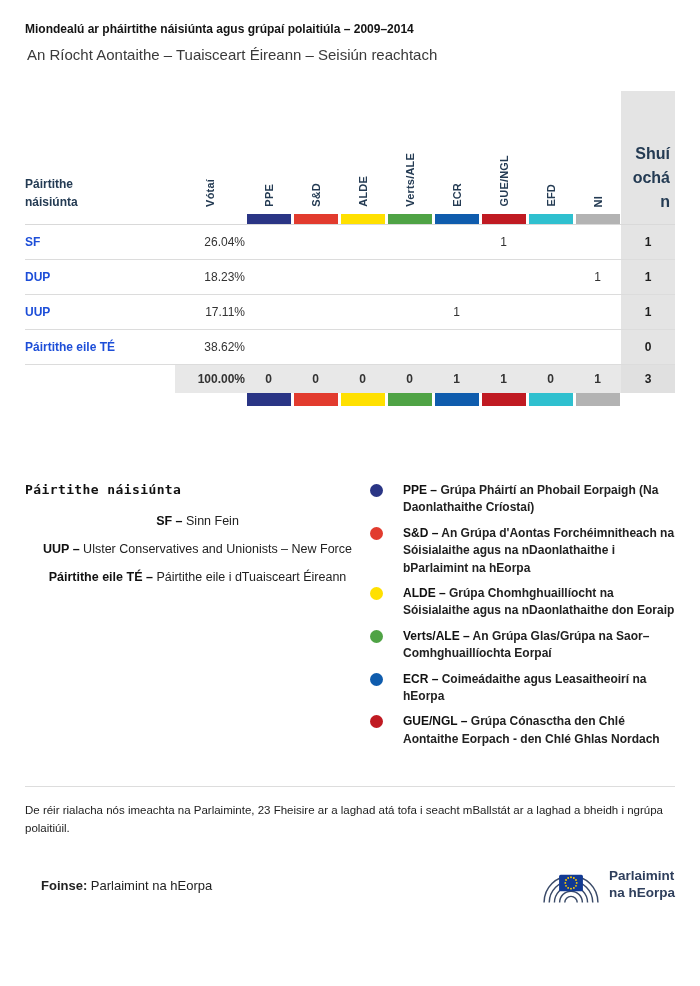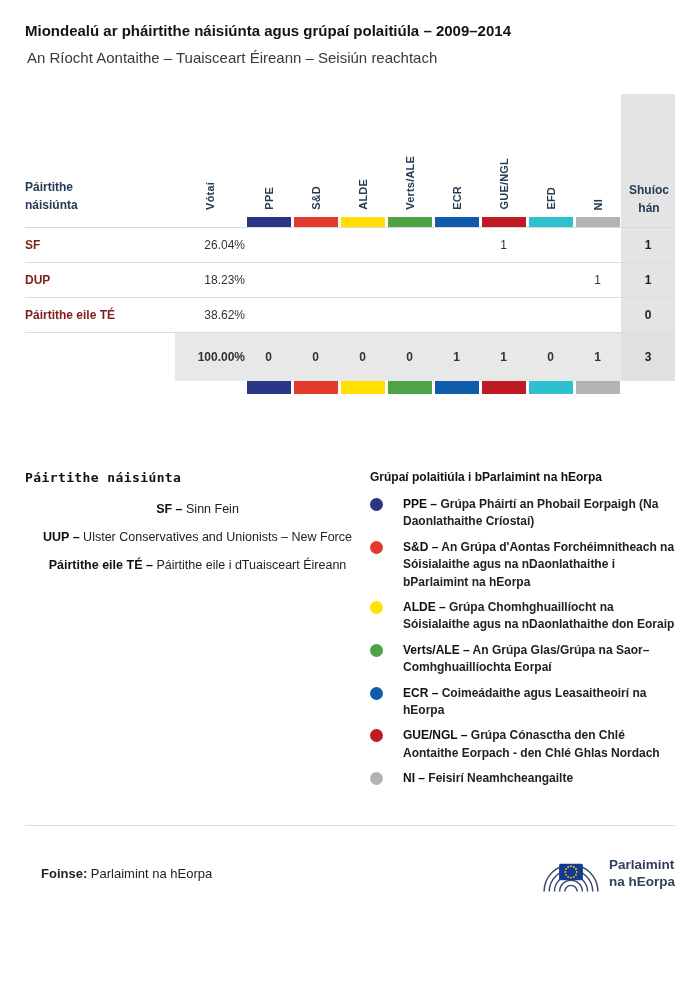--- a/index.html
+++ b/index.html
@@ -3,43 +3,43 @@
 <meta charset="utf-8">
 <style>
   html,body{margin:0;padding:0;}
   body{
     width:700px;height:986px;overflow:hidden;background:#ffffff;
     font-family:"Liberation Sans", sans-serif;color:#222;
   }
   .page{width:650px;margin:0 auto;padding-top:16px;}
 
   
-  .title{font-size:15px;font-weight:bold;color:#141414;margin:6px 0 0 0;}
+  .title{font-size:12px;font-weight:bold;color:#141414;margin:6px 0 0 0;}
   .subtitle{font-size:15px;font-weight:400;color:#3a3a3a;margin:10px 0 0 2px;}
 
   
   table.main-table{border-collapse:collapse;table-layout:fixed;width:650px;margin-top:28px;}
   .main-table th,.main-table td{padding:0;}
   thead th{vertical-align:bottom;border-bottom:1px solid #d9d9d9;}
   .th-party{text-align:left;}
   .party-h{font-size:12px;font-weight:bold;color:#243b53;line-height:1.55;width:78px;padding-bottom:12px;}
   .hcell{display:flex;flex-direction:column;align-items:center;justify-content:flex-end;height:133px;}
   .vlabel{writing-mode:vertical-rl;transform:rotate(180deg);font-size:11px;font-weight:bold;color:#243b53;letter-spacing:.2px;white-space:nowrap;}
   .vlabel.votai{margin-bottom:17px;}
   .bar-top{height:10px;width:calc(100% - 3px);margin-top:7px;}
   .th-seats{background:#e4e4e4;}
-  .seats-h{font-size:12px;font-weight:bold;color:#243b53;line-height:1.5;padding:0 5px 10px 7px;text-align:center;overflow-wrap:anywhere;}
+  .seats-h{font-size:16px;font-weight:bold;color:#243b53;line-height:1.5;padding:0 5px 10px 7px;text-align:right;overflow-wrap:anywhere;}
 
   tbody td{height:34px;font-size:12px;color:#333;}
   tbody tr.data-row td{border-bottom:1px solid #dcdcdc;}
-  .name-cell{font-weight:bold;color:#7f1d1d;text-align:left;}
+  .name-cell{font-weight:bold;color:#1d4ed8;text-align:left;}
   .votes-cell{text-align:right;padding-right:12px;}
   .num-cell{text-align:center;}
   .seats-cell{background:#e4e4e4;text-align:center;font-weight:bold;color:#1e1e1e;}
-  tr.total-row td{background:#e8e8e8;font-weight:bold;height:48px;}
+  tr.total-row td{background:#e8e8e8;font-weight:bold;height:28px;}
   tr.total-row td.total-name{background:#ffffff;}
   tr.total-row td.seats-cell{background:#e0e0e0;}
   tr.bars-row td{height:13px;border:none;background:#ffffff;}
   .bar-bottom{height:13px;width:calc(100% - 3px);margin:0 auto;}
 
   
   .legend{display:flex;margin-top:76px;}
   .legend-left{width:345px;flex:none;}
   .legend-left-header{font-family:"DejaVu Sans Mono", monospace;font-weight:bold;font-size:13px;color:#111;letter-spacing:.4px;margin-bottom:15px;}
   .lleft-item{font-size:12.5px;margin:0 0 10px 0;line-height:1.45;text-align:center;}
@@ -165,20 +165,33 @@
         <td class="num-cell"></td>
         <td class="num-cell"></td>
         <td class="num-cell"></td>
         <td class="num-cell"></td>
         <td class="num-cell"></td>
         <td class="num-cell"></td>
         <td class="num-cell">1</td>
         <td class="seats-cell">1</td>
       </tr>
       <tr class="data-row">
+        <td class="name-cell">UUP</td>
+        <td class="votes-cell">17.11%</td>
+        <td class="num-cell"></td>
+        <td class="num-cell"></td>
+        <td class="num-cell"></td>
+        <td class="num-cell"></td>
+        <td class="num-cell">1</td>
+        <td class="num-cell"></td>
+        <td class="num-cell"></td>
+        <td class="num-cell"></td>
+        <td class="seats-cell">1</td>
+      </tr>
+      <tr class="data-row">
         <td class="name-cell">Páirtithe eile TÉ</td>
         <td class="votes-cell">38.62%</td>
         <td class="num-cell"></td>
         <td class="num-cell"></td>
         <td class="num-cell"></td>
         <td class="num-cell"></td>
         <td class="num-cell"></td>
         <td class="num-cell"></td>
         <td class="num-cell"></td>
         <td class="num-cell"></td>
@@ -231,21 +244,20 @@
 
   <div class="legend">
     <div class="legend-left">
       <div class="legend-left-header">Páirtithe náisiúnta</div>
       <p class="lleft-item"><b>SF –</b> <span>Sinn Fein</span></p>
       <p class="lleft-item"><b>UUP –</b> <span>Ulster Conservatives and Unionists – New Force</span></p>
       <p class="lleft-item"><b>Páirtithe eile TÉ –</b> <span>Páirtithe eile i dTuaisceart Éireann</span></p>
     </div>
 
     <div class="legend-right">
-      <div class="legend-right-header">Grúpaí polaitiúla i bParlaimint na hEorpa</div>
       <div class="lright-item">
           <span class="dot" style="background-color: rgb(42, 53, 133);"></span>
           <p class="li-text"><b>PPE –</b> <span>Grúpa Pháirtí an Phobail Eorpaigh (Na Daonlathaithe Críostaí)</span></p>
         </div>
       <div class="lright-item">
           <span class="dot" style="background-color: rgb(226, 59, 46);"></span>
           <p class="li-text"><b>S&amp;D –</b> <span>An Grúpa d'Aontas Forchéimnitheach na Sóisialaithe agus na nDaonlathaithe i bParlaimint na hEorpa</span></p>
         </div>
       <div class="lright-item">
           <span class="dot" style="background-color: rgb(255, 224, 0);"></span>
@@ -256,28 +268,25 @@
           <p class="li-text"><b>Verts/ALE –</b> <span>An Grúpa Glas/Grúpa na Saor–Comhghuaillíochta Eorpaí</span></p>
         </div>
       <div class="lright-item">
           <span class="dot" style="background-color: rgb(15, 92, 173);"></span>
           <p class="li-text"><b>ECR –</b> <span>Coimeádaithe agus Leasaitheoirí na hEorpa</span></p>
         </div>
       <div class="lright-item">
           <span class="dot" style="background-color: rgb(192, 26, 34);"></span>
           <p class="li-text"><b>GUE/NGL –</b> <span>Grúpa Cónasctha den Chlé Aontaithe Eorpach - den Chlé Ghlas Nordach</span></p>
         </div>
-      <div class="lright-item">
-          <span class="dot" style="background-color: rgb(179, 179, 179);"></span>
-          <p class="li-text"><b>NI –</b> <span>Feisirí Neamhcheangailte</span></p>
-        </div>
     </div>
   </div>
 
   <div class="divider"></div>
+  <p class="footnote">De réir rialacha nós imeachta na Parlaiminte, 23 Fheisire ar a laghad atá tofa i seacht mBallstát ar a laghad a bheidh i ngrúpa polaitiúil.</p>
 
   <div class="source-row">
     <p class="source"><b>Foinse:</b> <span>Parlaimint na hEorpa</span></p>
     <div class="ep-logo">
       <svg width="58" height="42" viewBox="0 0 56 40" aria-hidden="true">
         <g fill="none" stroke="#3a4a68" stroke-width="1.4">
           <path d="M2 37 A26 26 0 0 1 54 37"></path>
           <path d="M7 37 A21 21 0 0 1 49 37"></path>
           <path d="M12 37 A16 16 0 0 1 44 37"></path>
           <path d="M17 37 A11 11 0 0 1 39 37"></path>

